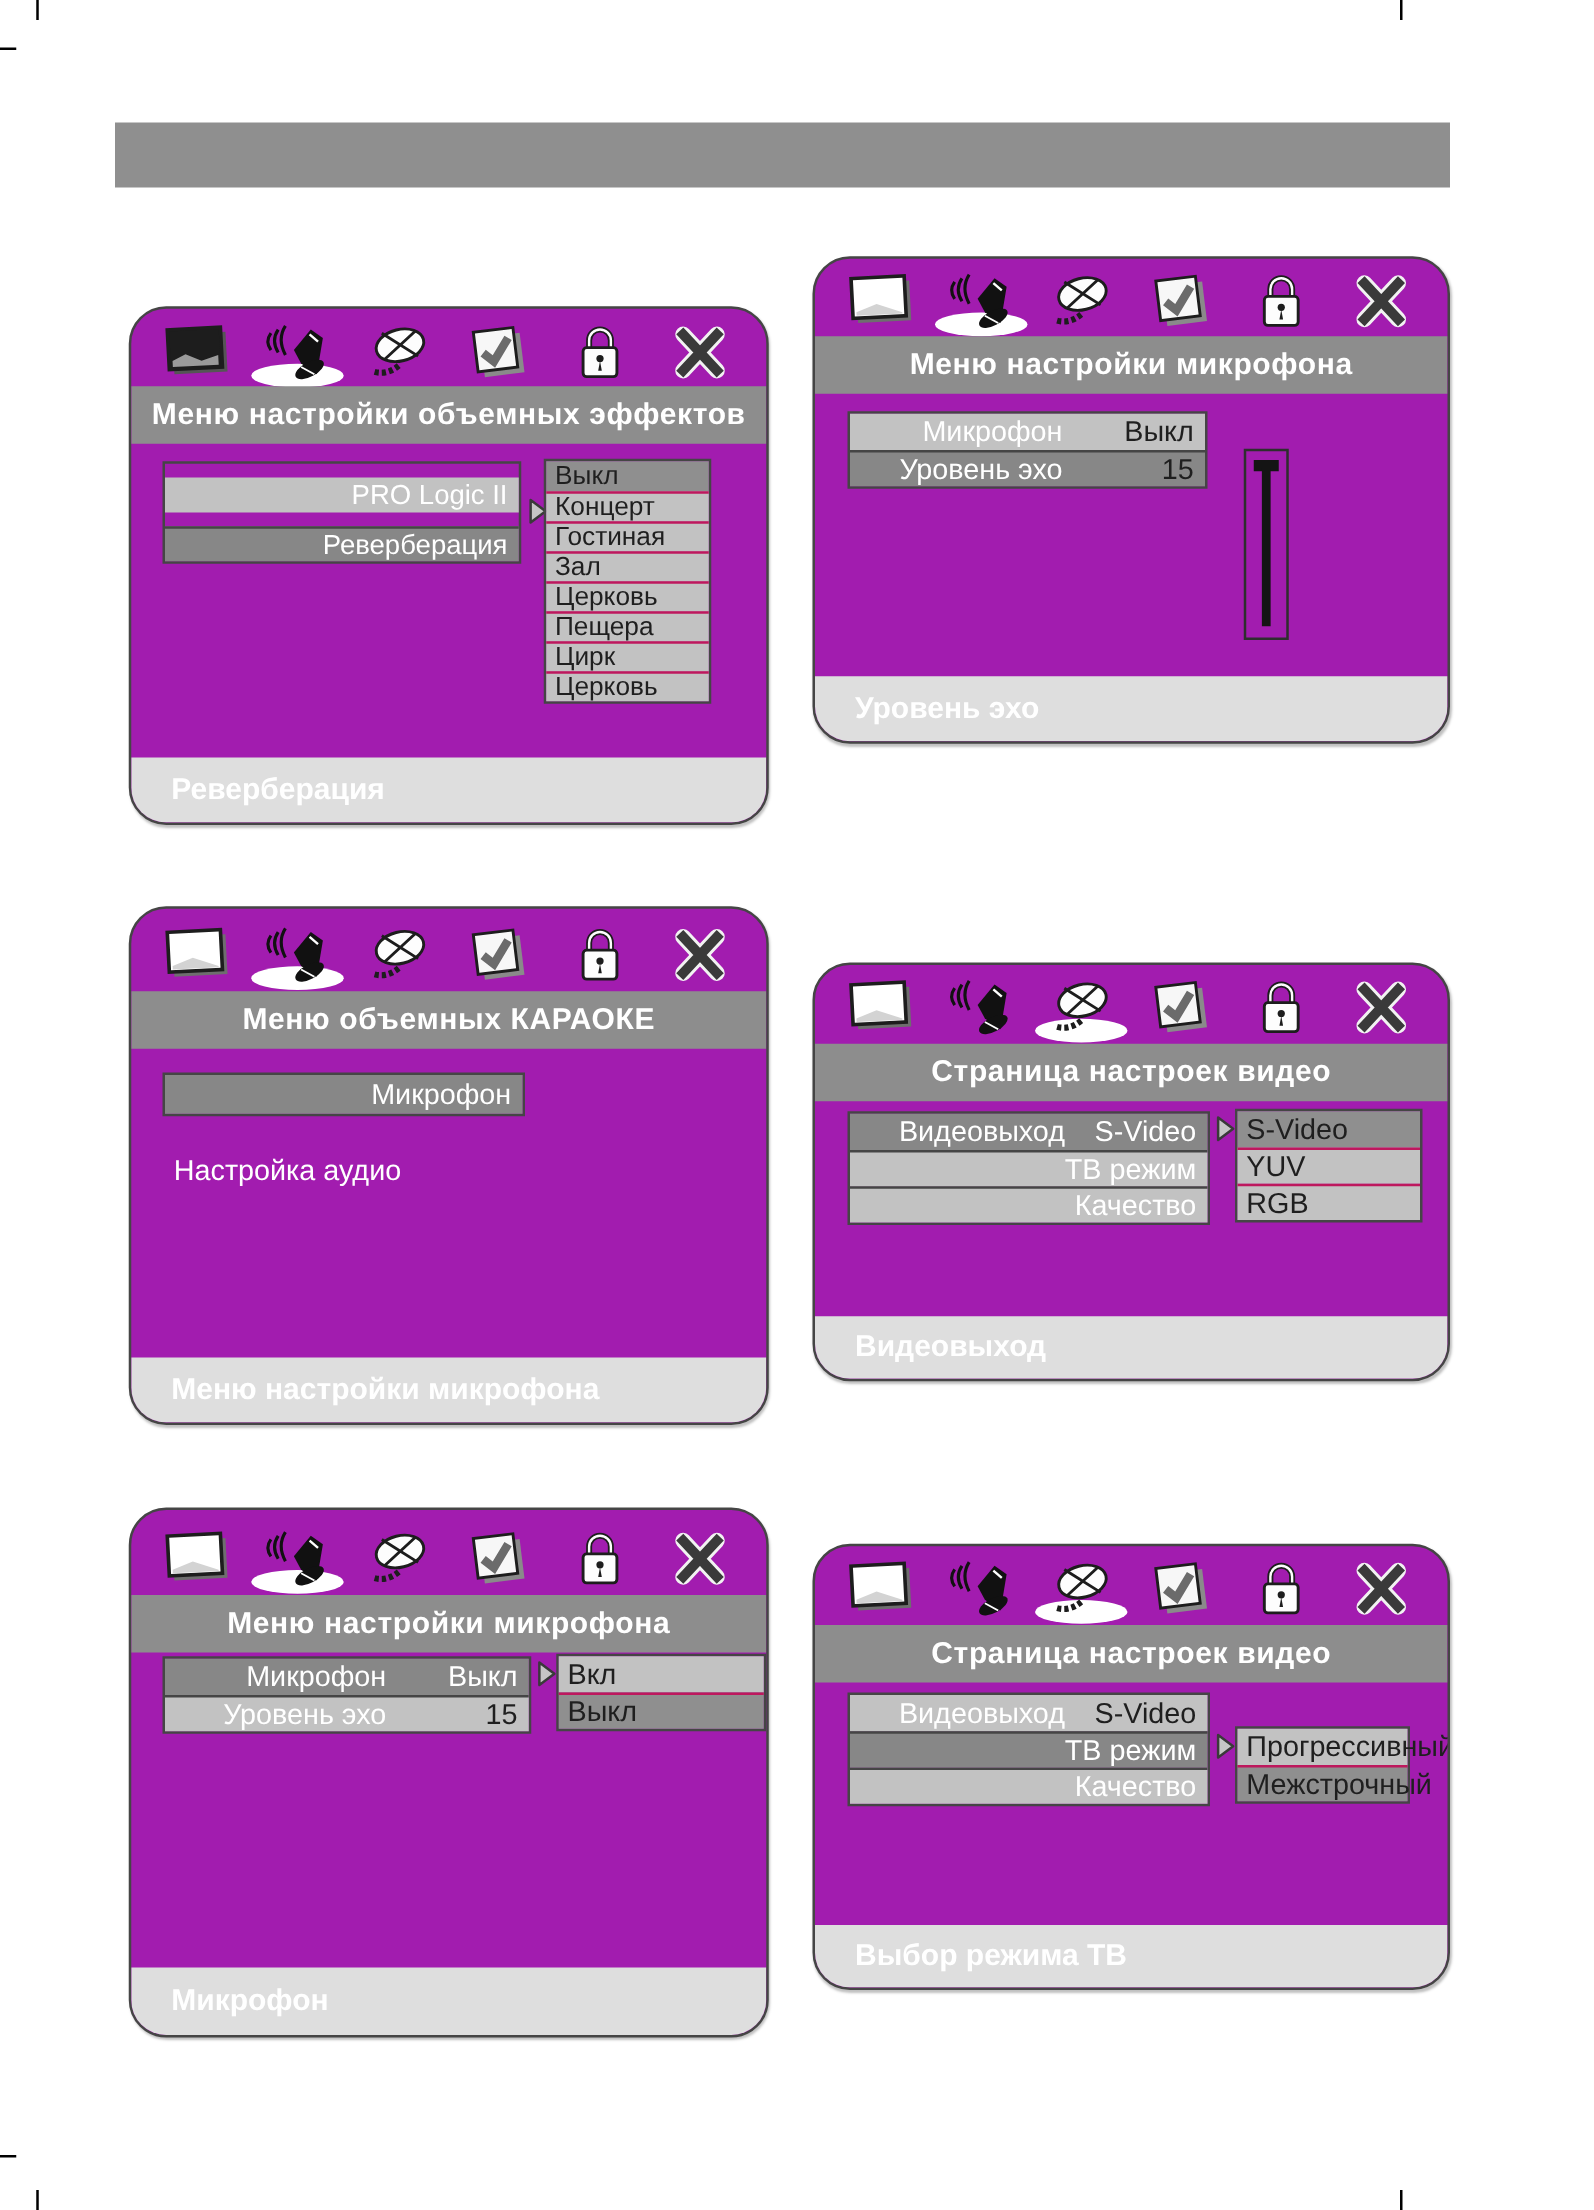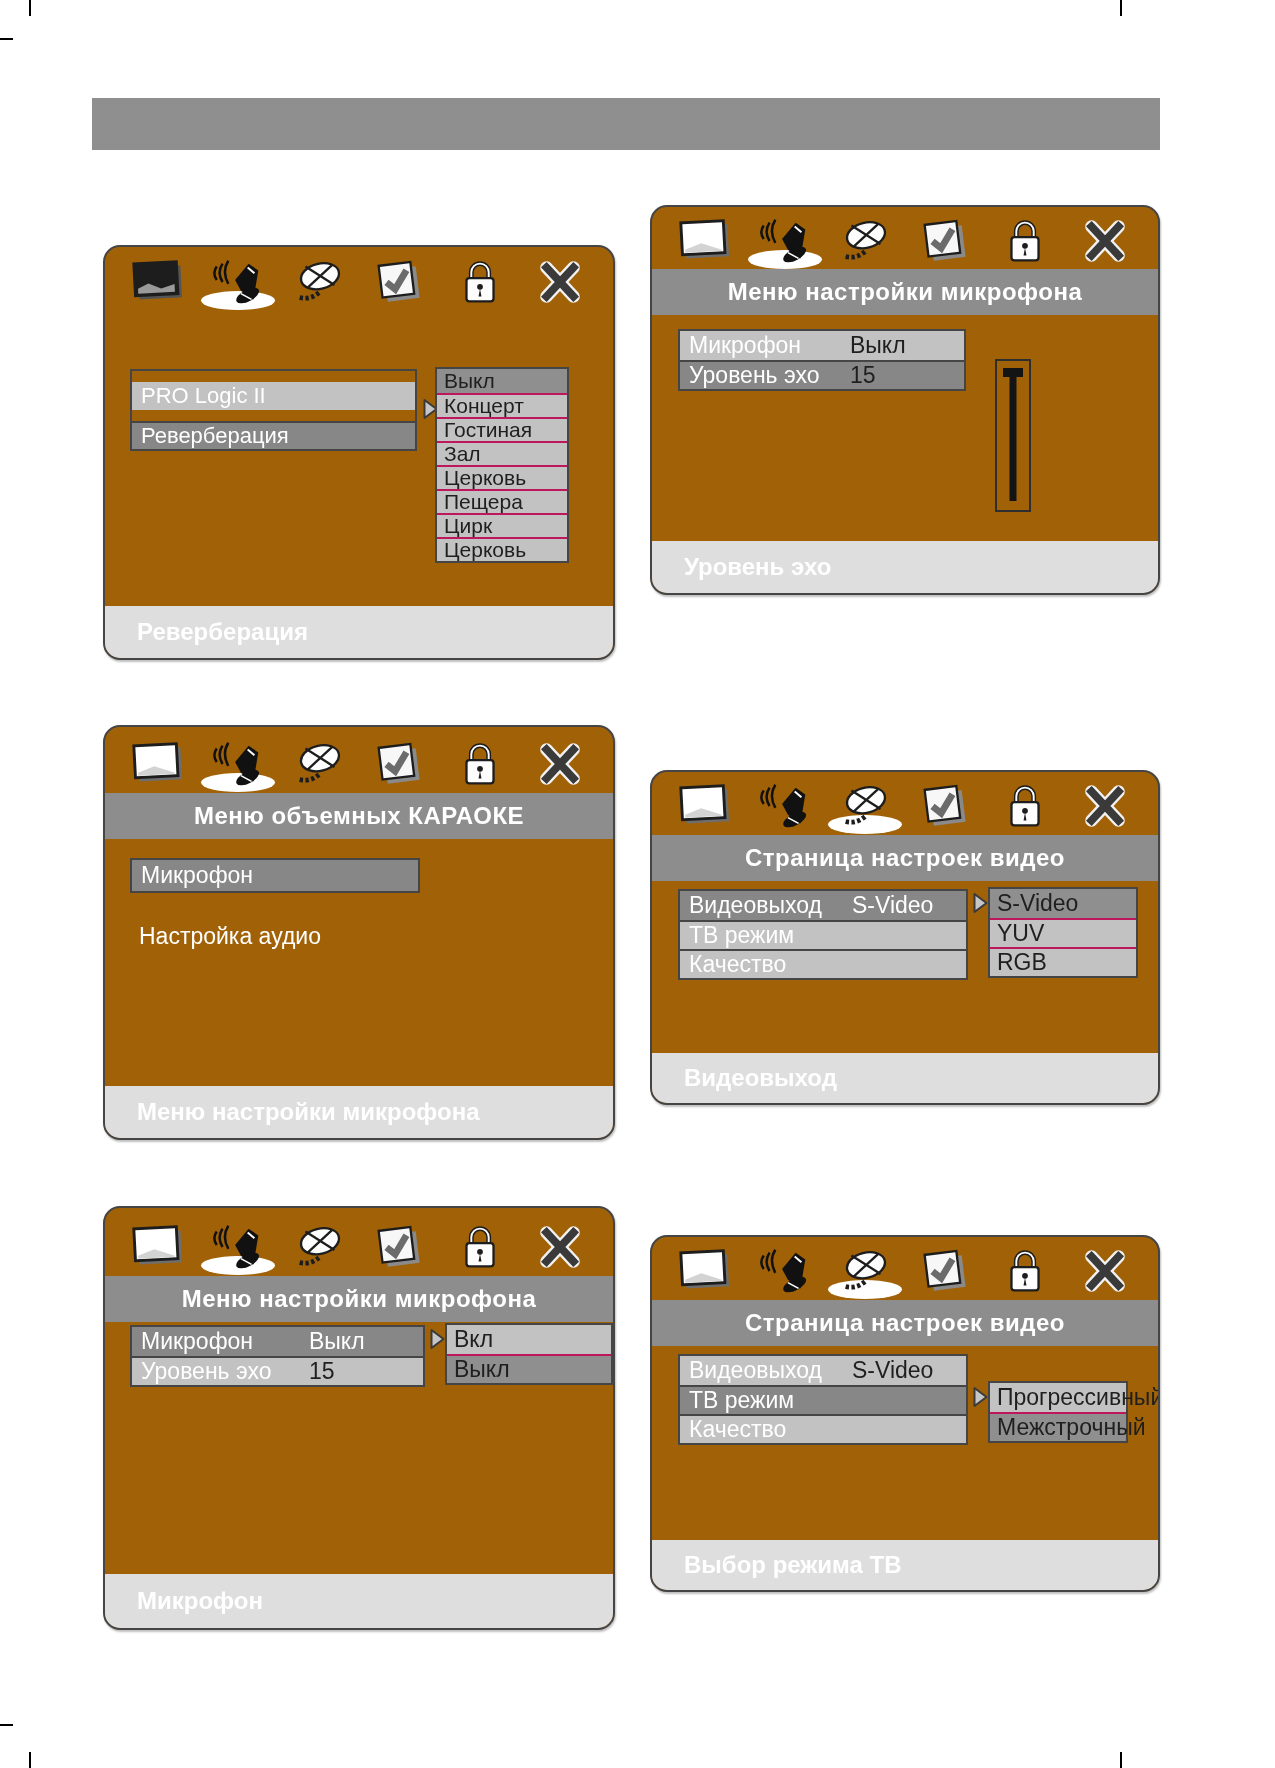--- a/index.html
+++ b/index.html
@@ -5,22 +5,22 @@
   * { box-sizing: border-box; }
   html,body { margin:0; padding:0; }
   body {
     width:1275px; height:1768px; position:relative; background:#ffffff;
     font-family:"Liberation Sans", sans-serif; overflow:hidden;
   }
   .cmark { position:absolute; background:#000; }
   .topbar { position:absolute; left:92px; top:98px; width:1068px; height:52px; background:#8f8f8f; }
 
   .panel {
-    position:absolute; background:#a16207; border:2px solid #454545;
-    border-radius:17px; overflow:hidden; box-shadow:1px 2px 2px rgba(0,0,0,.25);
+    position:absolute; background:#a21caf; border:2px solid #454545;
+    border-radius:30px; overflow:hidden; box-shadow:1px 2px 2px rgba(0,0,0,.25);text-align:right;
   }
   .icons { position:absolute; left:24px; right:24px; height:56px;
            display:flex; justify-content:space-between; align-items:flex-end; }
   .icw { position:relative; width:58px; height:54px; flex:0 0 auto; }
   .icw svg.ic { position:absolute; inset:0; width:58px; height:54px; }
   .halo { position:absolute; left:50%; bottom:-1px; transform:translateX(-50%);
           width:74px; height:19px; border-radius:50%; background:#ffffff; }
 
   .ptitle { position:absolute; left:0; right:0; height:46px; background:#8d8d8d;
             color:#fff; font-size:24px; font-weight:bold; letter-spacing:.5px;
@@ -148,20 +148,21 @@
         <svg class="ic">
           <use href="#sym-lock"></use>
         </svg>
       </span>
     <span class="icw">
         <svg class="ic">
           <use href="#sym-close"></use>
         </svg>
       </span>
   </div>
+  <div class="ptitle" style="top:62px">Меню настройки объемных эффектов</div>
   <div class="mbox" style="left:25px;top:122px;width:287px">
     <div class="mrow mrow-sm">
       <span class="lbl">PRO Logic II</span>
     </div>
     <div class="mrow mrow-sm sel">
       <span class="lbl">Реверберация</span>
     </div>
   </div>
   <svg class="parrow" style="left:317px;top:151px">
       <use href="#sym-arrow"></use>

